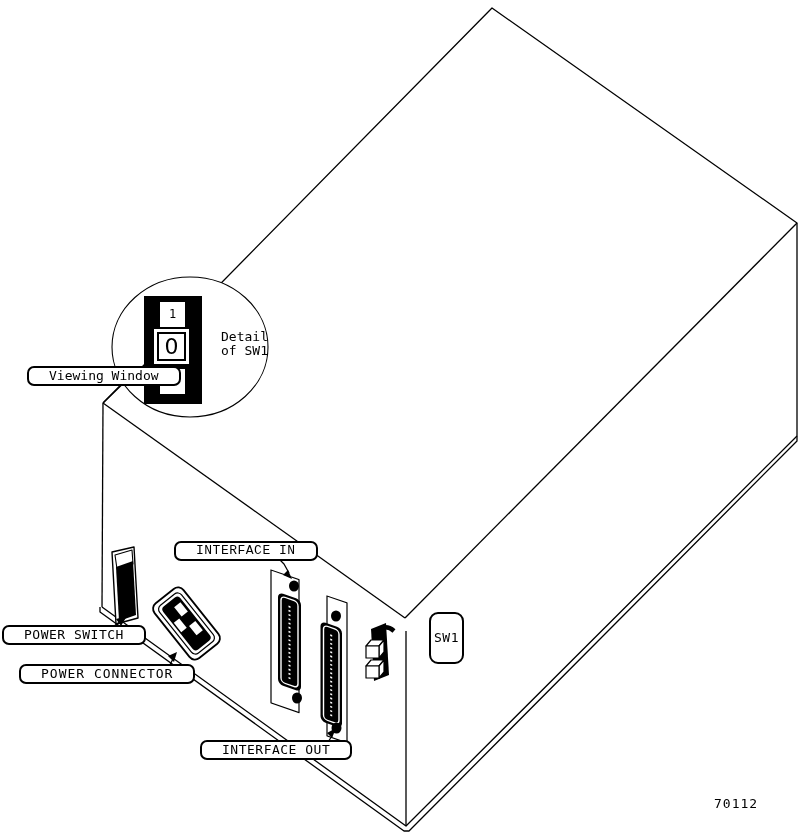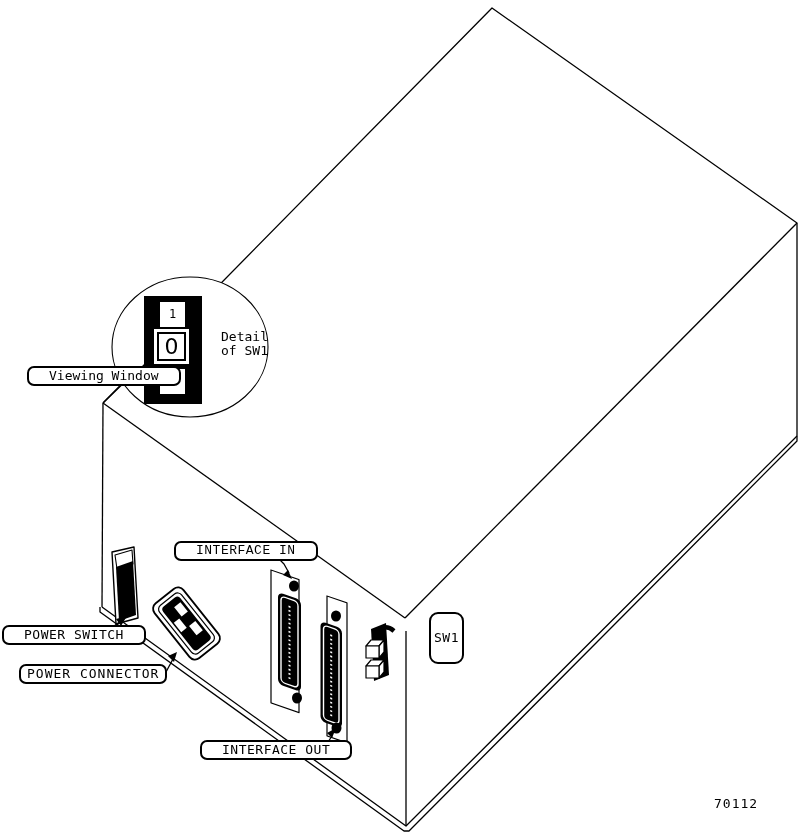--- a/index.html
+++ b/index.html
@@ -6,21 +6,21 @@
   html,body{margin:0;padding:0;background:#fff;}
   *{box-sizing:border-box;}
   .stage{position:relative;width:799px;height:836px;background:#fff;overflow:hidden;
          font-family:"DejaVu Sans Mono",monospace;color:#000;}
   .stage svg{position:absolute;left:0;top:0;}
   .callout{position:absolute;background:#fff;border:2px solid #000;border-radius:7px;
            padding:0 20px;font:13px/16px "DejaVu Sans Mono",monospace;white-space:nowrap;
            letter-spacing:.5px;text-align:center;}
   #lbl-vw{left:27px;top:366px;letter-spacing:0;}
   #lbl-ps{left:2px;top:625px;text-align:right;}
-  #lbl-pc{left:19px;top:664px;letter-spacing:1px;padding:0 6px;}
+  #lbl-pc{left:19px;top:664px;letter-spacing:1px;padding:0 20px;}
   #lbl-ii{left:174px;top:541px;font-family:Liberation Mono, monospace;}
   #lbl-io{left:200px;top:740px;}
   #lbl-sw1{left:389px;top:612px;padding:16px 3px;border-radius:9px;margin-left:40px;}
   .win{position:absolute;background:#fff;text-align:center;
        font:12px/25px "DejaVu Sans Mono",monospace;}
   #win1{left:160px;top:302px;width:25px;height:25px;}
   #win2{left:160px;top:369px;width:25px;height:25px;}
   #win0{left:154px;top:329px;width:35px;height:35px;background:#fff;position:absolute;}
   #win0 .frame{position:absolute;left:3px;top:3px;right:3px;bottom:3px;border:2px solid #000;
        background:#fff;text-align:center;font:22px/26px "DejaVu Sans",sans-serif;}

